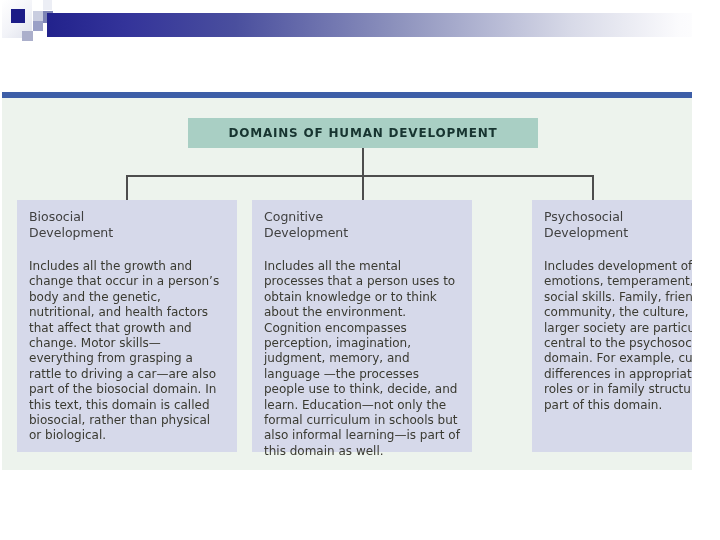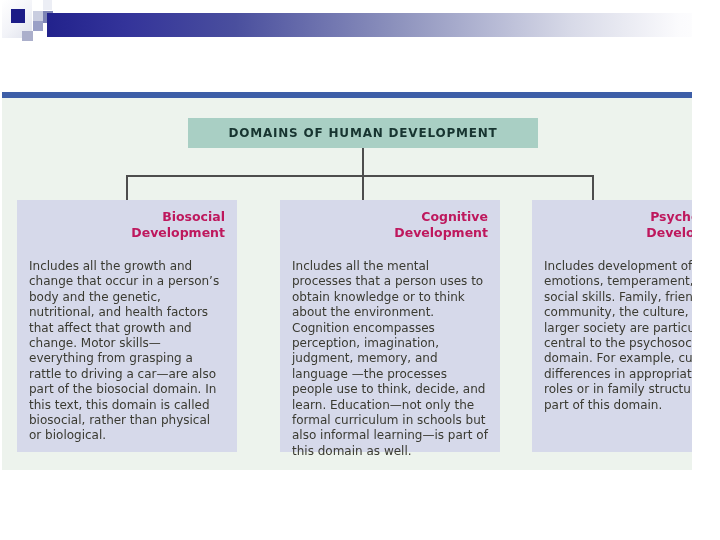--- a/index.html
+++ b/index.html
@@ -39,21 +39,21 @@
   #conn-drop-center{left:362px;top:175px;width:2px;height:26px;}
   #conn-drop-right{left:592px;top:175px;width:2px;height:26px;}
   .domain-box{
     position:absolute;top:200px;width:220px;height:252px;
     box-sizing:border-box;padding:9px 12px 0 12px;
   }
   #box-biosocial{left:17px;}
   #box-cognitive{left:252px;}
   #box-psychosocial{left:485px;}
   .domain-heading{
-    text-align:right;font-size:12.5px;font-weight:bold;color:#be185d;
+    text-align:left;font-size:12.5px;font-weight:normal;color:#404040;
     line-height:16px;margin:0 0 18px 0;
   }
   .domain-body{
     font-size:12px;line-height:15.4px;color:#3a3a31;
     text-align:left;margin:0;
   }
   
   #citation{
     position:absolute;right:13px;top:514px;
     font-family:"Liberation Sans",sans-serif;
@@ -90,21 +90,21 @@
   <div class="conn" id="conn-drop-right"></div>
 
   <div class="domain-box" id="box-biosocial" style="background-color: rgb(214, 217, 234);">
     <div class="domain-heading">
       <span>Biosocial</span><br>
       <span>Development</span>
     </div>
     <p class="domain-body">Includes all the growth and change that occur in a person’s body and the genetic, nutritional, and health factors that affect that growth and change. Motor skills—everything from grasping a rattle to driving a car—are also part of the biosocial domain. In this text, this domain is called biosocial, rather than physical or biological.</p>
   </div>
 
-  <div class="domain-box" id="box-cognitive" style="background-color: rgb(214, 217, 234); margin-left: 28px;">
+  <div class="domain-box" id="box-cognitive" style="background-color: rgb(214, 217, 234);">
     <div class="domain-heading">
       <span>Cognitive</span><br>
       <span>Development</span>
     </div>
     <p class="domain-body">Includes all the mental processes that a person uses to obtain knowledge or to think about the environment. Cognition encompasses perception, imagination, judgment, memory, and language —the processes people use to think, decide, and learn. Education—not only the formal curriculum in schools but also informal learning—is part of this domain as well.</p>
   </div>
 
   <div class="domain-box" id="box-psychosocial" style="background-color: rgb(214, 217, 234); margin-left: 47px;">
     <div class="domain-heading">
       <span>Psychosocial</span><br>

